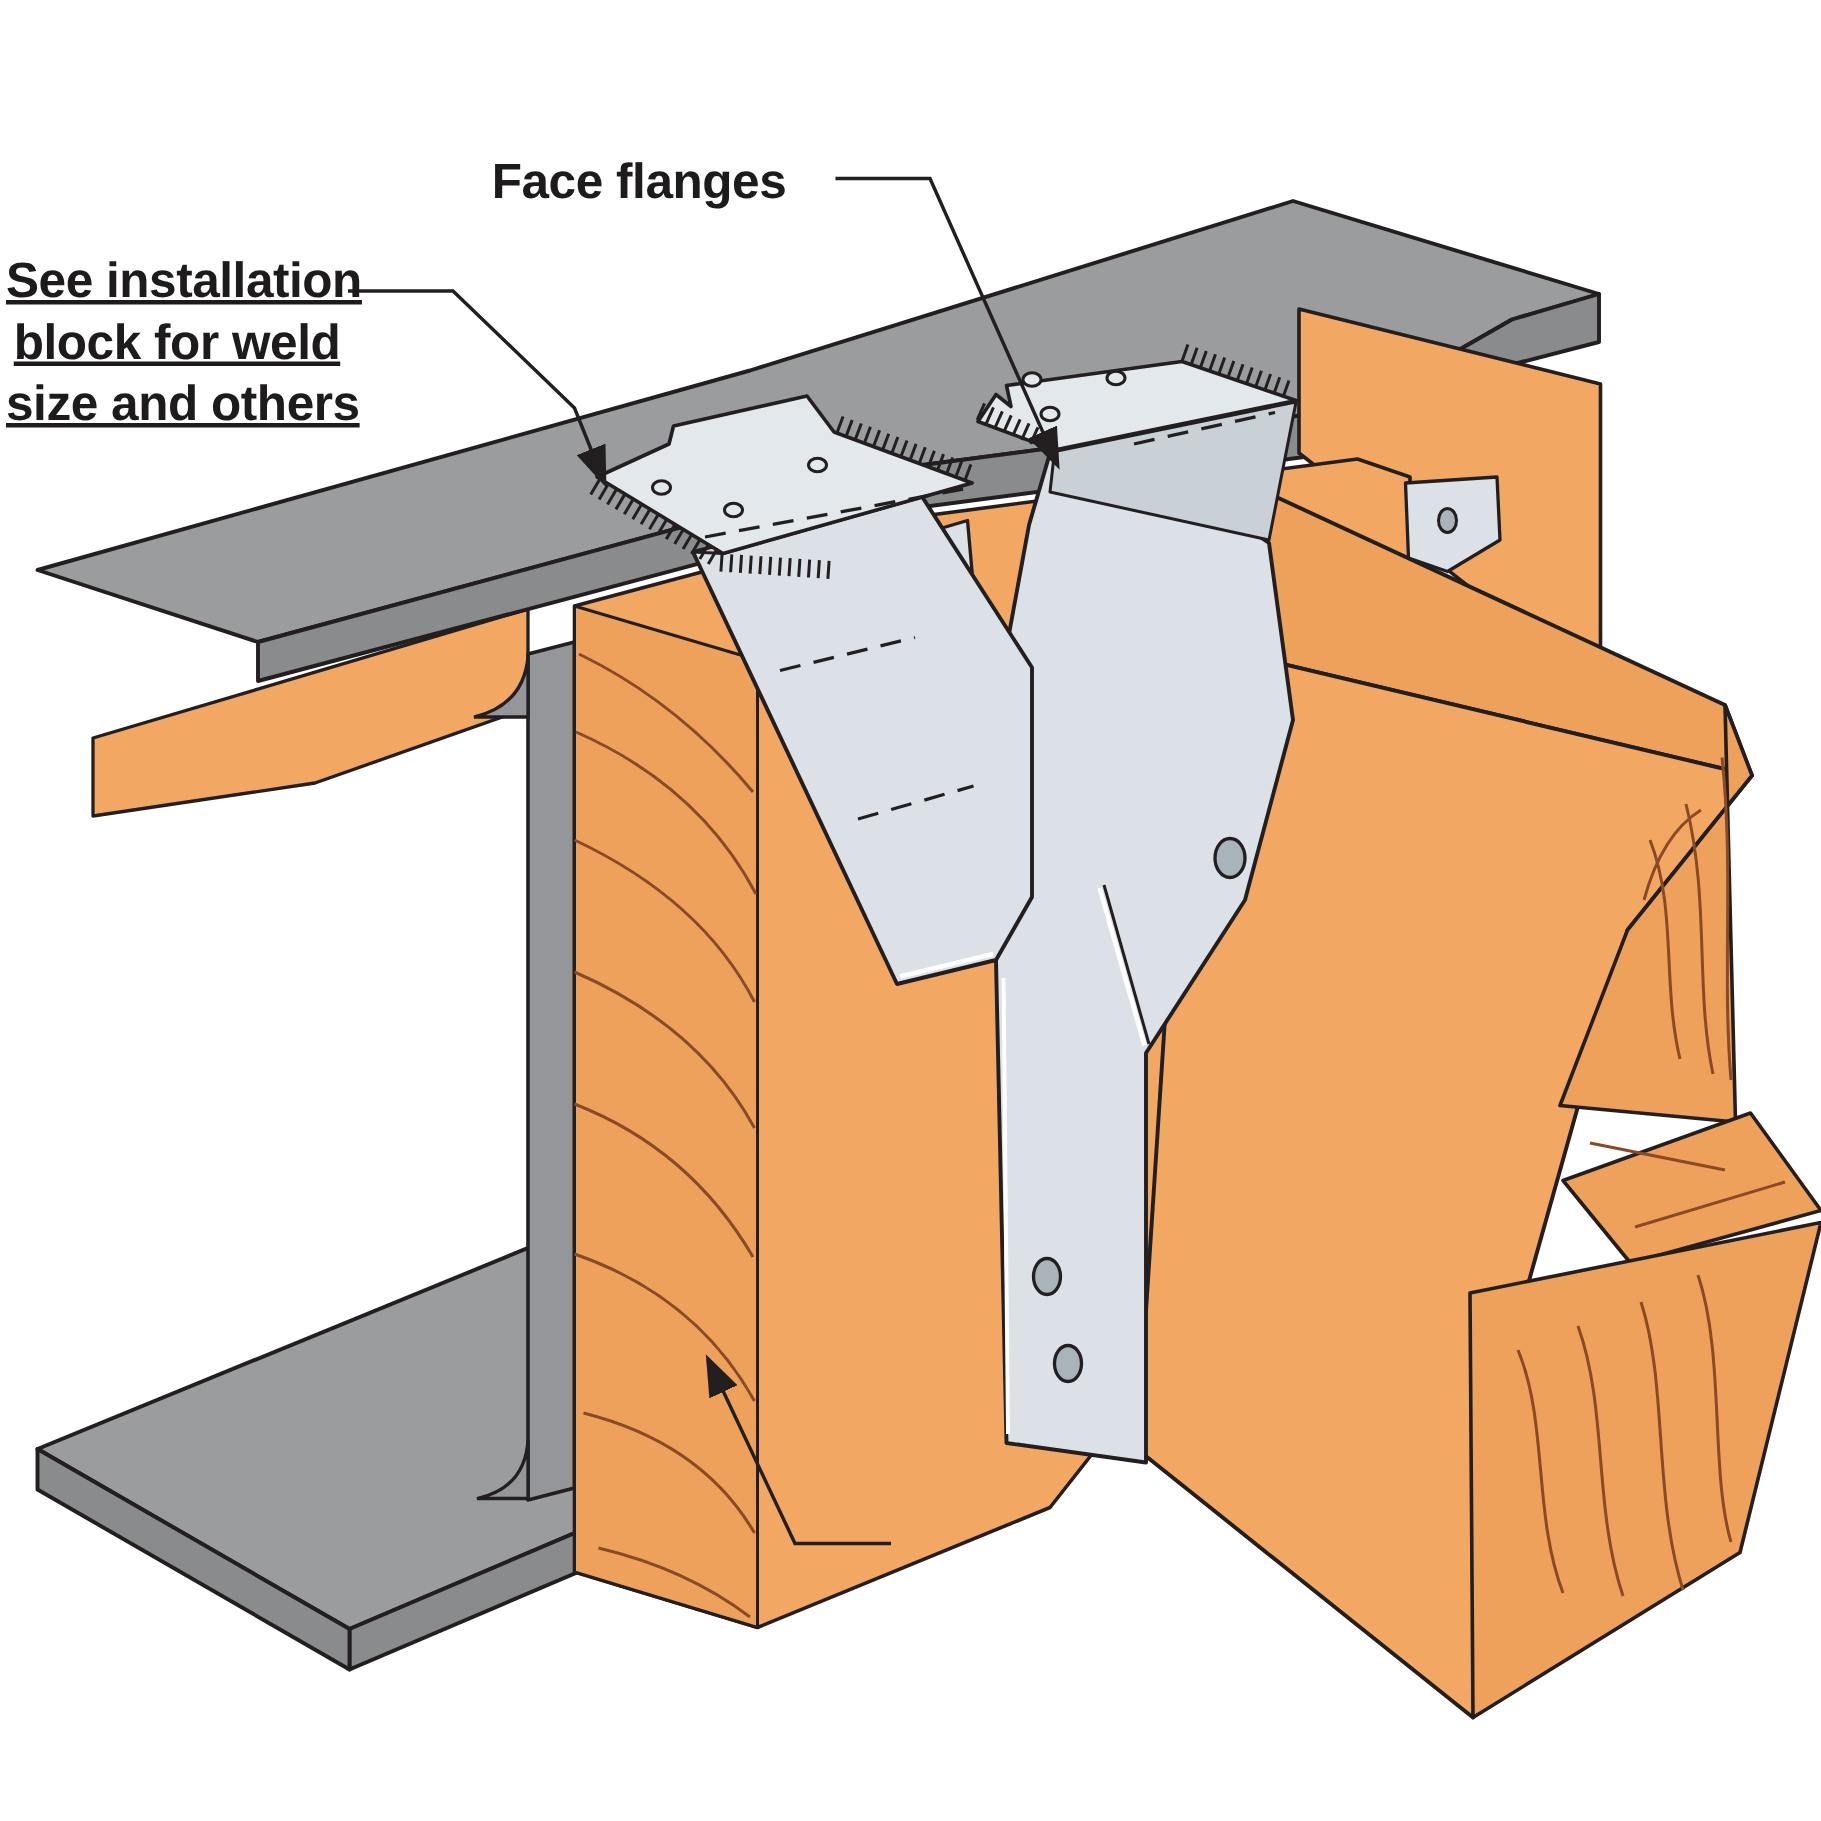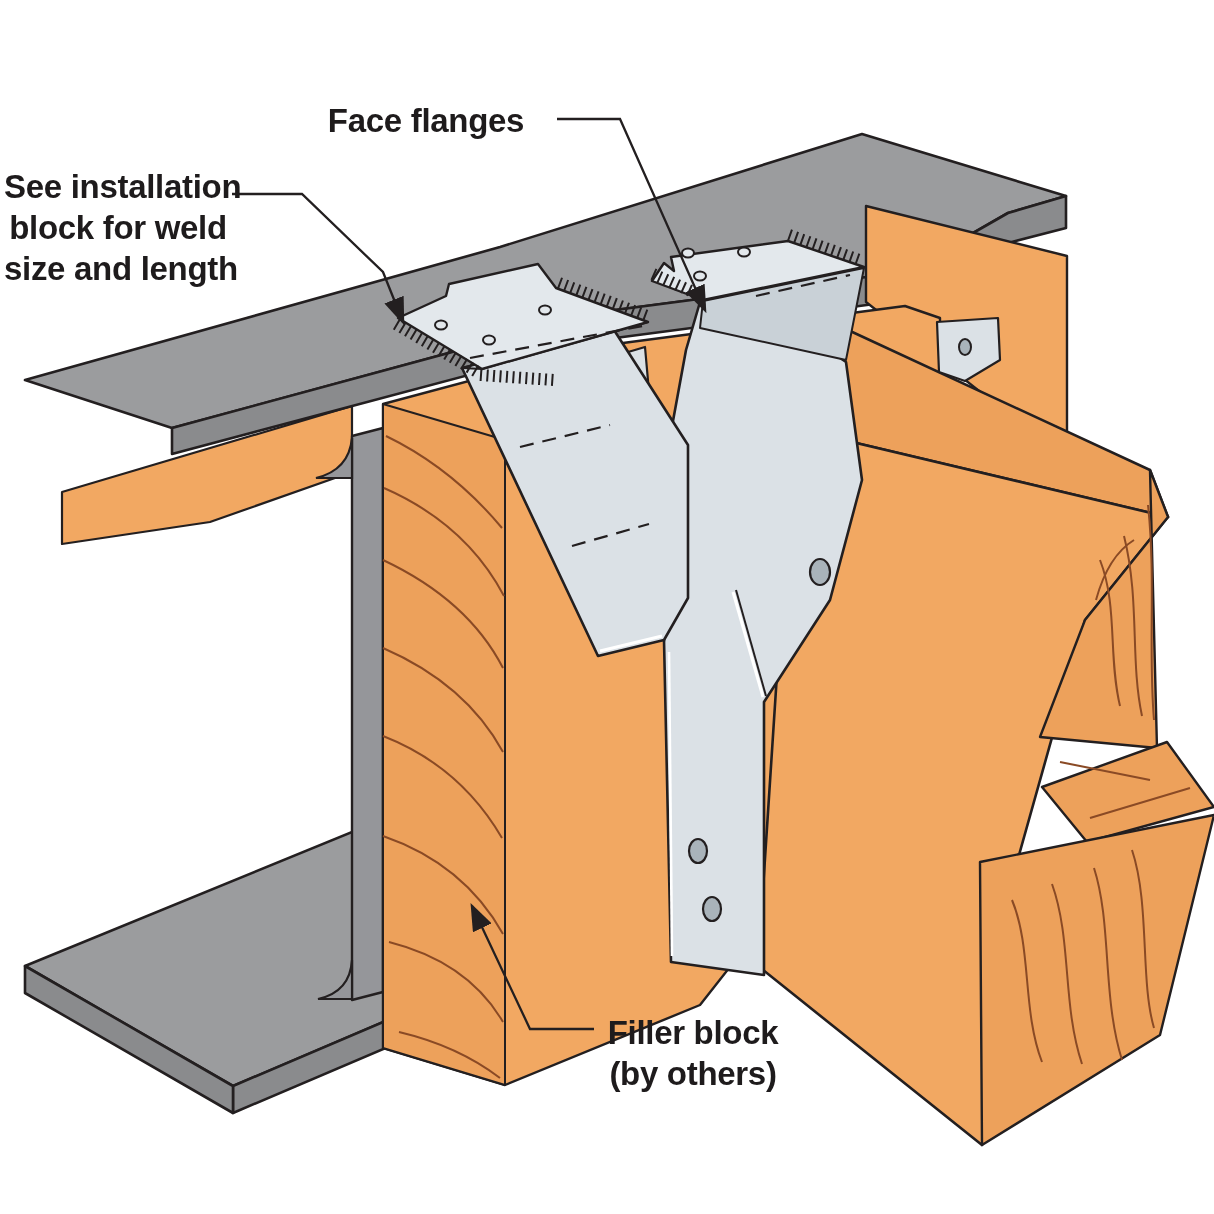--- a/index.html
+++ b/index.html
@@ -3,21 +3,21 @@
 <meta charset="utf-8">
 <style>
   html,body{margin:0;padding:0;background:#ffffff;}
   .canvas{position:relative;width:1214px;height:1214px;background:#ffffff;overflow:hidden;
           font-family:"Liberation Sans", sans-serif;}
   .diagram-svg{position:absolute;left:0;top:0;}
   .label{position:absolute;color:var(--c-text,#1e1b1c);font-weight:bold;
          font-size:33px;line-height:41px;text-align:center;letter-spacing:-0.3px;
          white-space:nowrap;}
   .label span{display:block;text-align:center;}
-  #label-weld-note{left:4px;top:166px;width:228px;}
+  #label-weld-note{left:4px;top:166px;width:228px;text-decoration:underline;}
   #label-face-flanges{left:288px;top:100px;width:276px;}
   #label-filler-block{left:580px;top:1012px;width:226px;}
 </style>
 </head>
 <body>
 
 <div class="canvas">
 
 <svg class="diagram-svg" width="1214" height="1214" viewBox="0 0 1214 1214">
 
@@ -135,25 +135,21 @@
   <g style="stroke:var(--c-outline);stroke-width:2.3;fill:none">
     <path d="M232,194 L302,194 L383,272 L403,322" marker-end="url(#arrow)"></path>
     <path d="M557,119 L620,119 L705,310" marker-end="url(#arrow)"></path>
     <path d="M594,1029 L530,1029 L472,906" marker-end="url(#arrow)"></path>
   </g>
 </svg>
 
 <div class="label" id="label-weld-note">
   <span>See installation</span>
   <span>block for weld</span>
-  <span>size and length</span>
+  <span>size and others</span>
 </div>
 
 <div class="label" id="label-face-flanges">
   <span>Face flanges</span>
 </div>
 
-<div class="label" id="label-filler-block">
-  <span>Filler block</span>
-  <span>(by others)</span>
-</div>
 
 </div>
 
 </body></html>

